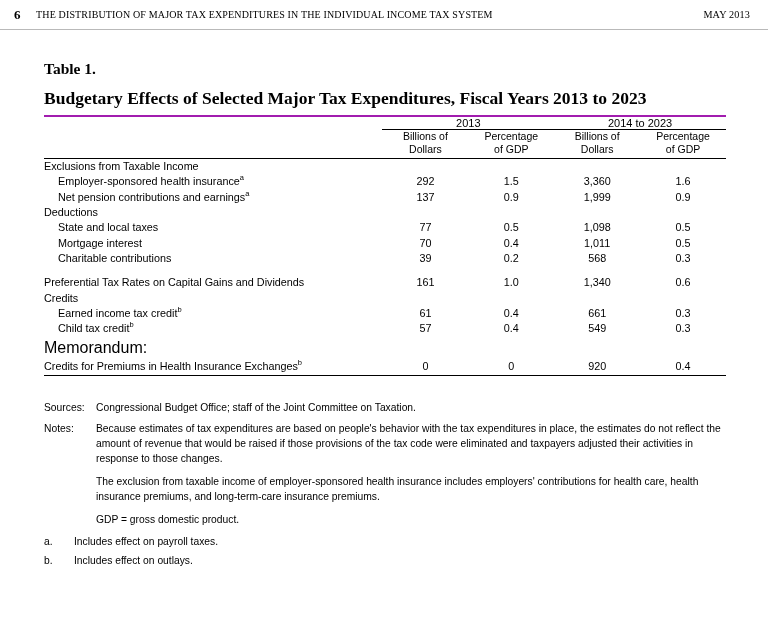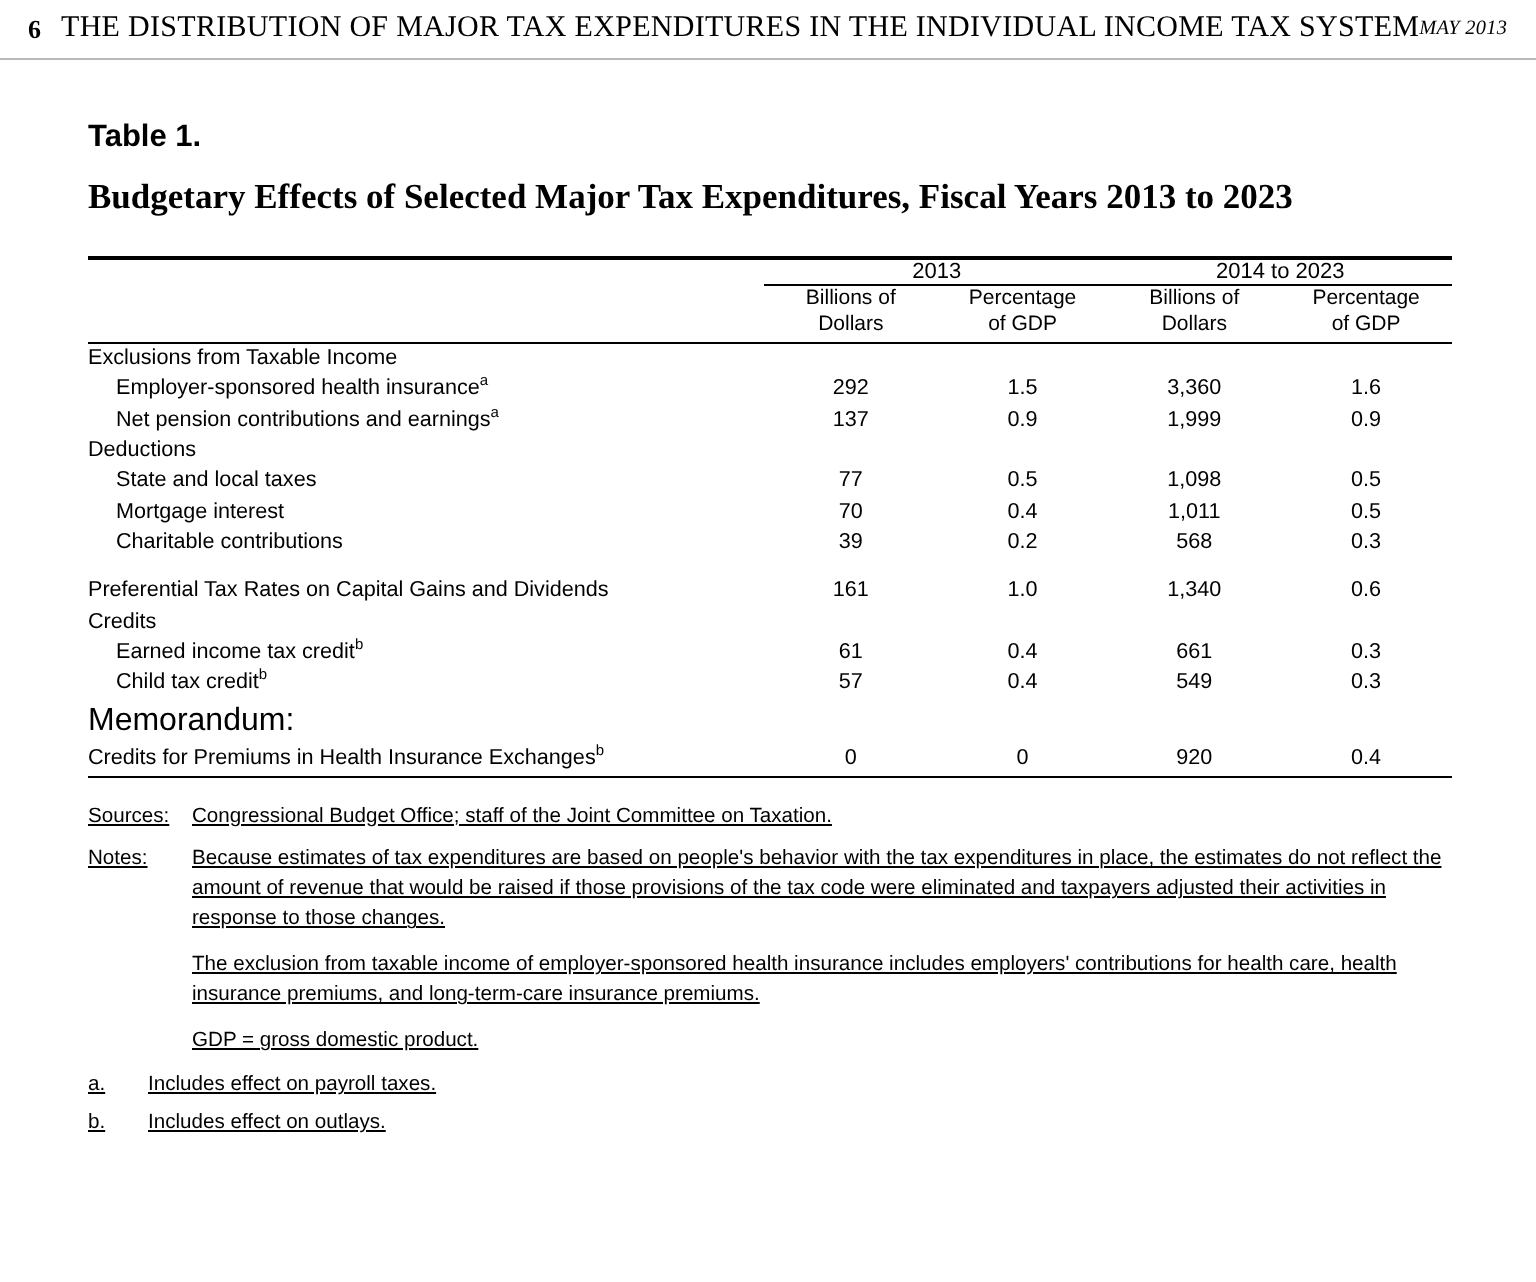--- a/index.html
+++ b/index.html
@@ -34,53 +34,51 @@
   }
   .folio {
     font-family: "Liberation Serif", serif;
     font-weight: bold;
     font-size: 13px;
     width: 22px;
     text-align: left;
   }
   .head-title {
     font-family: "Liberation Serif", serif;
-    font-size: 15px;
+    font-size: 10px;
     letter-spacing: 0.15px;
     flex: 1 1 auto;
     white-space: nowrap;
-    margin-left: 10px;
   }
   .head-date {
     font-family: "Liberation Serif", serif;
     font-size: 10.2px;
     letter-spacing: 0.15px;
     white-space: nowrap;
-    font-style: italic;
   }
 
   
   .content {
     padding: 14px 42px 0 44px;
     box-sizing: border-box;
   }
   .table-label {
-    font-family: Liberation Sans, sans-serif;
+    font-family: Liberation Serif, serif;
     font-weight: bold;
     font-size: 15.5px;
     margin-top: 16px;
     margin-bottom: 10px;
   }
   .table-title {
     font-family: "Liberation Serif", serif;
     font-weight: bold;
     font-size: 17.5px;
     line-height: 1.18;
-    padding-bottom: 19px;
-    border-bottom: 2px solid #000000;
+    padding-bottom: 6px;
+    border-bottom: 2px solid #a21caf;
   }
 
   table.data {
     width: 100%;
     border-collapse: collapse;
     font-size: 11px;
     margin-top: 0;
   }
   table.data td, table.data th {
     padding: 0;
@@ -147,24 +145,23 @@
     padding-top: 4px;
   }
   sup {
     font-size: 7.5px;
     vertical-align: super;
     line-height: 0;
   }
 
   
   .notes {
-    margin-top: 12px;
+    margin-top: 24px;
     font-size: 10.3px;
     line-height: 1.45;
-    text-decoration: underline;
   }
   .note-row {
     display: flex;
     margin-bottom: 7px;
   }
   .note-key {
     flex: 0 0 auto;
     width: 52px;
     white-space: nowrap;
   }

